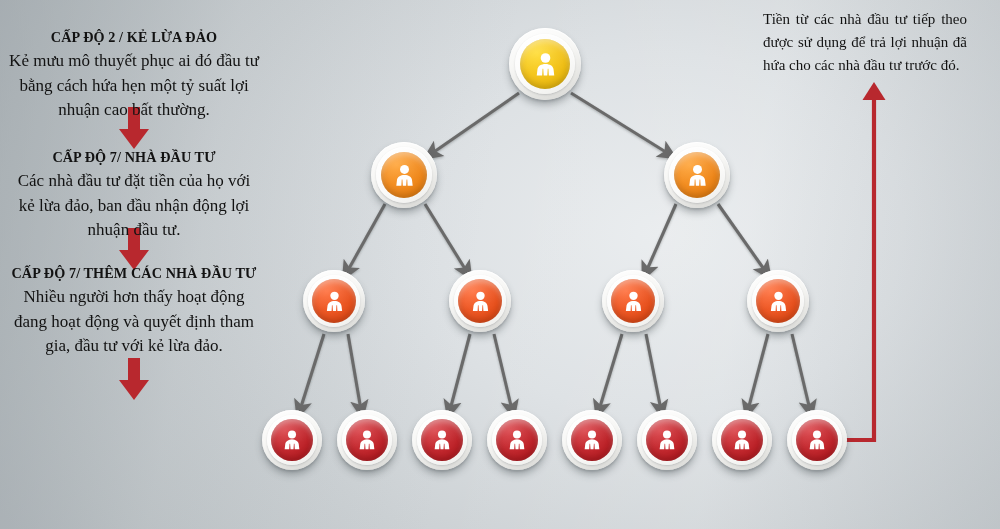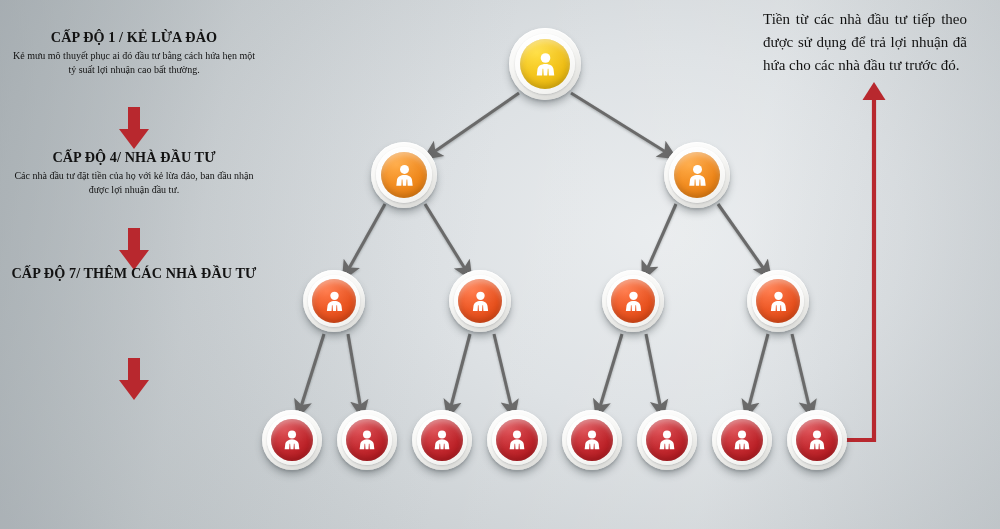--- a/index.html
+++ b/index.html
@@ -23,21 +23,21 @@
   }
   #svglayer{position:absolute;left:0;top:0;width:1000px;height:529px;}
 
   
   .txtblock{position:absolute;text-align:center;color:#121212;}
   .txtblock .ttl{
     font-weight:bold;font-size:14.2px;line-height:1.34;
     letter-spacing:.1px;margin:0 0 2px 0;
   }
   .txtblock .body{
-    font-size:10px;line-height:1.44;margin:0;
+    font-size:17px;line-height:1.44;margin:0;
   }
   #rt-note{
     position:absolute;left:752px;top:8px;width:204px;
     text-align:justify;font-size:15px;line-height:1.52;color:#121212;margin-left:11px;
   }
 
   
   .node{position:absolute;border-radius:50%;}
   .node .plate{
     position:absolute;inset:0;border-radius:50%;
@@ -104,31 +104,32 @@
       <path d="M128,358 h12 v22 h9 l-15,20 l-15,-20 h9 z"></path>
     </g>
 
     <g>
       <path d="M845,440 L874,440 L874,98" stroke="#B8282E" stroke-width="4.2" fill="none" stroke-linejoin="miter"></path>
       <path d="M874,82 l11.5,18 h-23 z" fill="#B8282E"></path>
     </g>
   </svg>
 
   <div class="txtblock" style="left:8px;top:28px;width:252px;">
-    <p class="ttl">CẤP ĐỘ 1 / KẺ LỪA ĐẢO</p>
+    <p class="ttl">CẤP ĐỘ 2 / KẺ LỪA ĐẢO</p>
     <p class="body">Kẻ mưu mô thuyết phục ai đó đầu tư bằng cách hứa hẹn một tỷ suất lợi nhuận cao bất thường.</p>
   </div>
 
   <div class="txtblock" style="left:8px;top:148px;width:252px;">
-    <p class="ttl">CẤP ĐỘ 4/ NHÀ ĐẦU TƯ</p>
-    <p class="body">Các nhà đầu tư đặt tiền của họ với kẻ lừa đảo, ban đầu nhận được lợi nhuận đầu tư.</p>
+    <p class="ttl">CẤP ĐỘ 7/ NHÀ ĐẦU TƯ</p>
+    <p class="body">Các nhà đầu tư đặt tiền của họ với kẻ lừa đảo, ban đầu nhận động lợi nhuận đầu tư.</p>
   </div>
 
   <div class="txtblock" style="left:8px;top:264px;width:252px;">
     <p class="ttl">CẤP ĐỘ 7/ THÊM CÁC NHÀ ĐẦU TƯ</p>
+    <p class="body">Nhiều người hơn thấy hoạt động đang hoạt động và quyết định tham gia, đầu tư với kẻ lừa đảo.</p>
   </div>
 
 
   <div id="rt-note">Tiền từ các nhà đầu tư tiếp theo được sử dụng để trả lợi nhuận đã hứa cho các nhà đầu tư trước đó.</div>
 
   <div id="nodes">
       <div class="node" style="left: 509px; top: 28px; width: 72px; height: 72px;">
         <div class="plate"></div>
         <div class="ring2" style="left:6px;top:6px;right:6px;bottom:6px;"></div>
         <div class="disc" style="left:11px;top:11px;right:11px;bottom:11px;background:radial-gradient(circle at 34% 28%, #ffdc34 0%, #F2C21A 52%, #d8a800 100%);">

